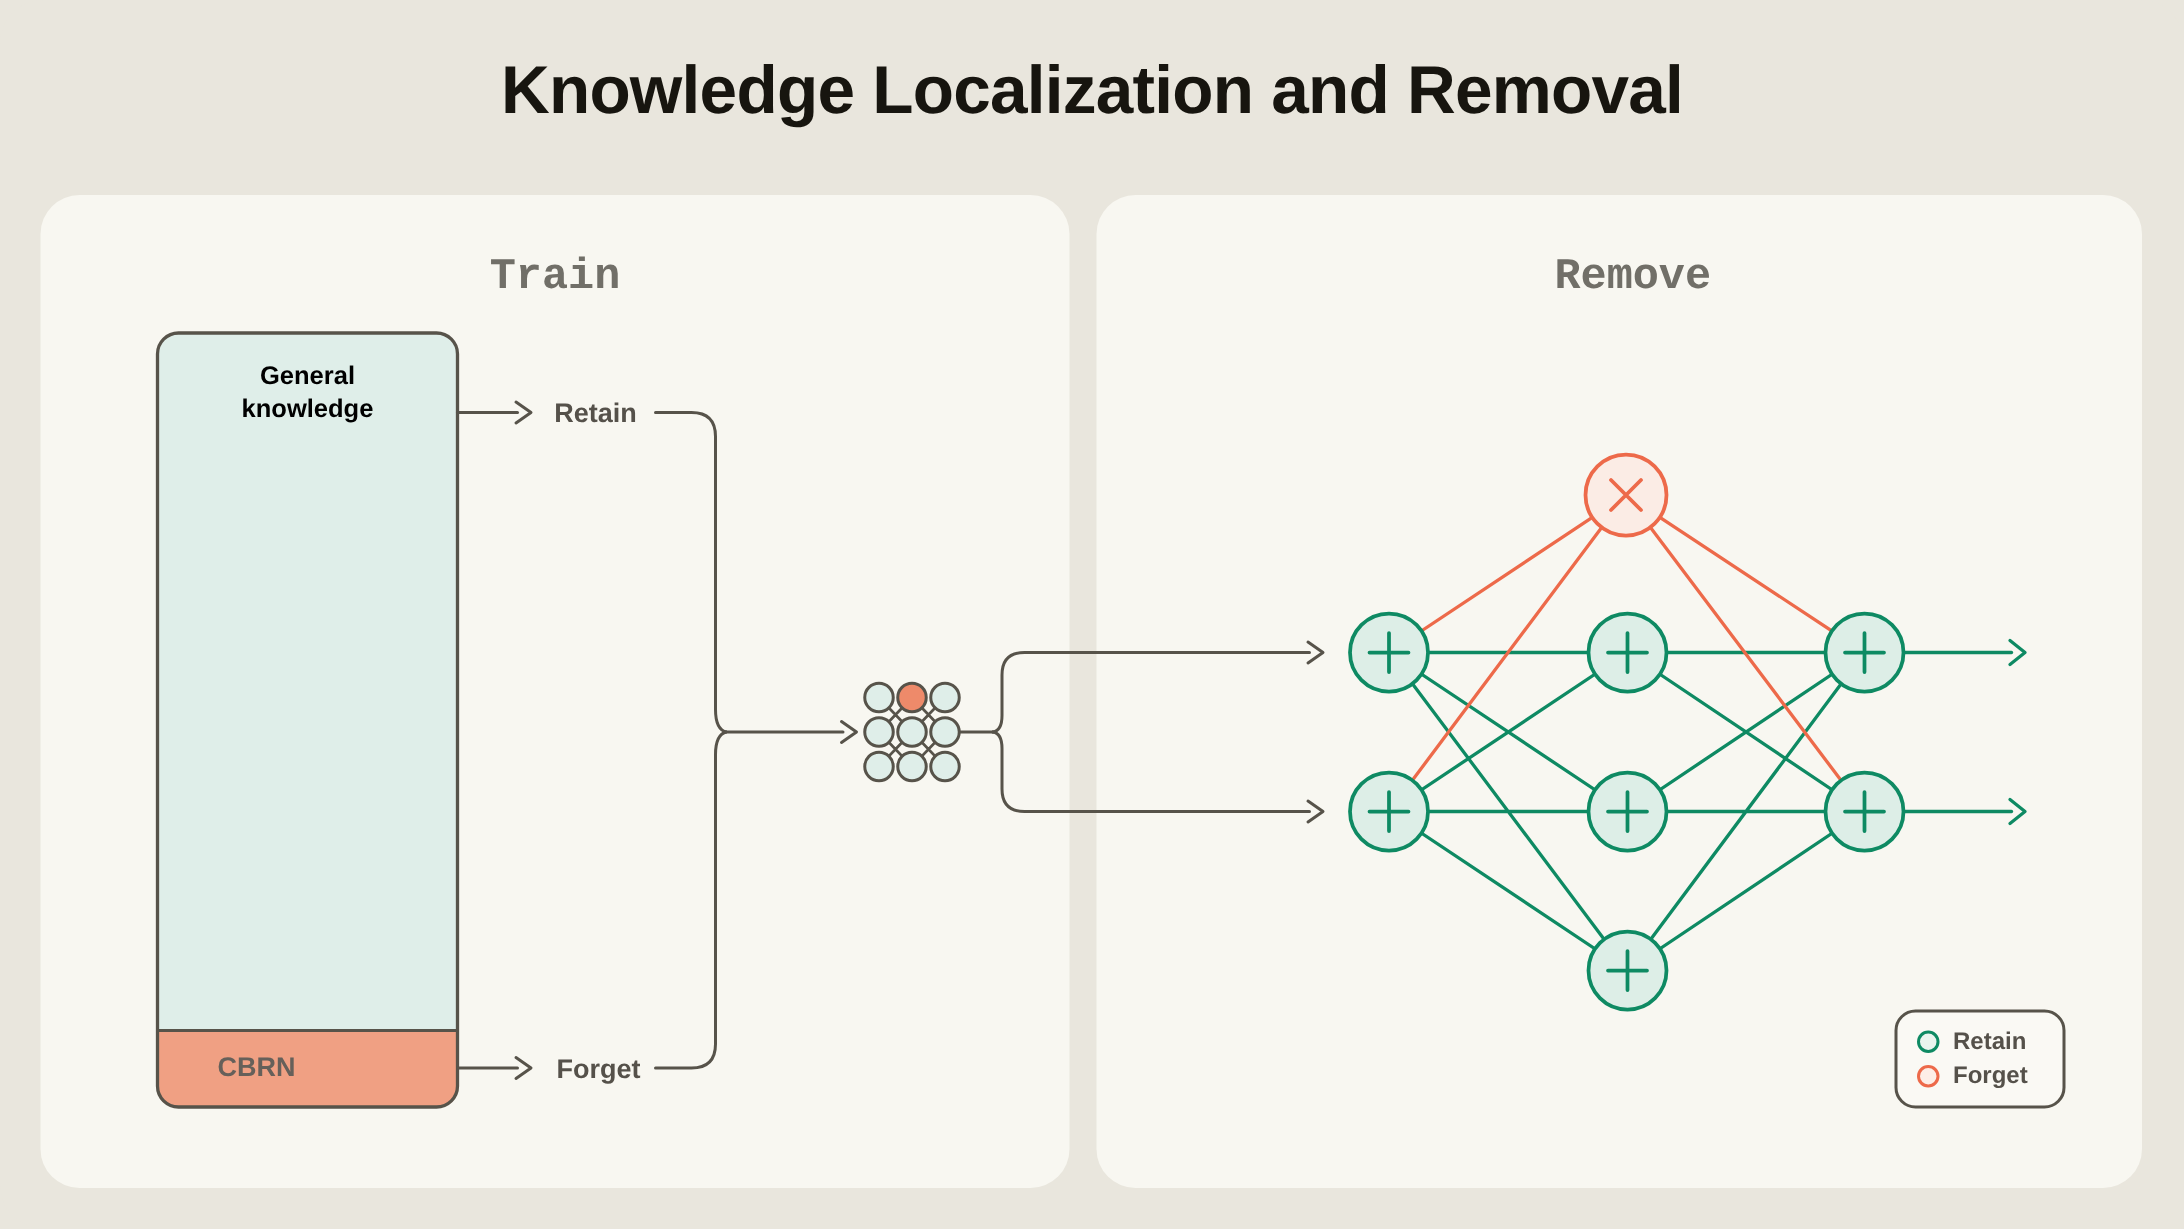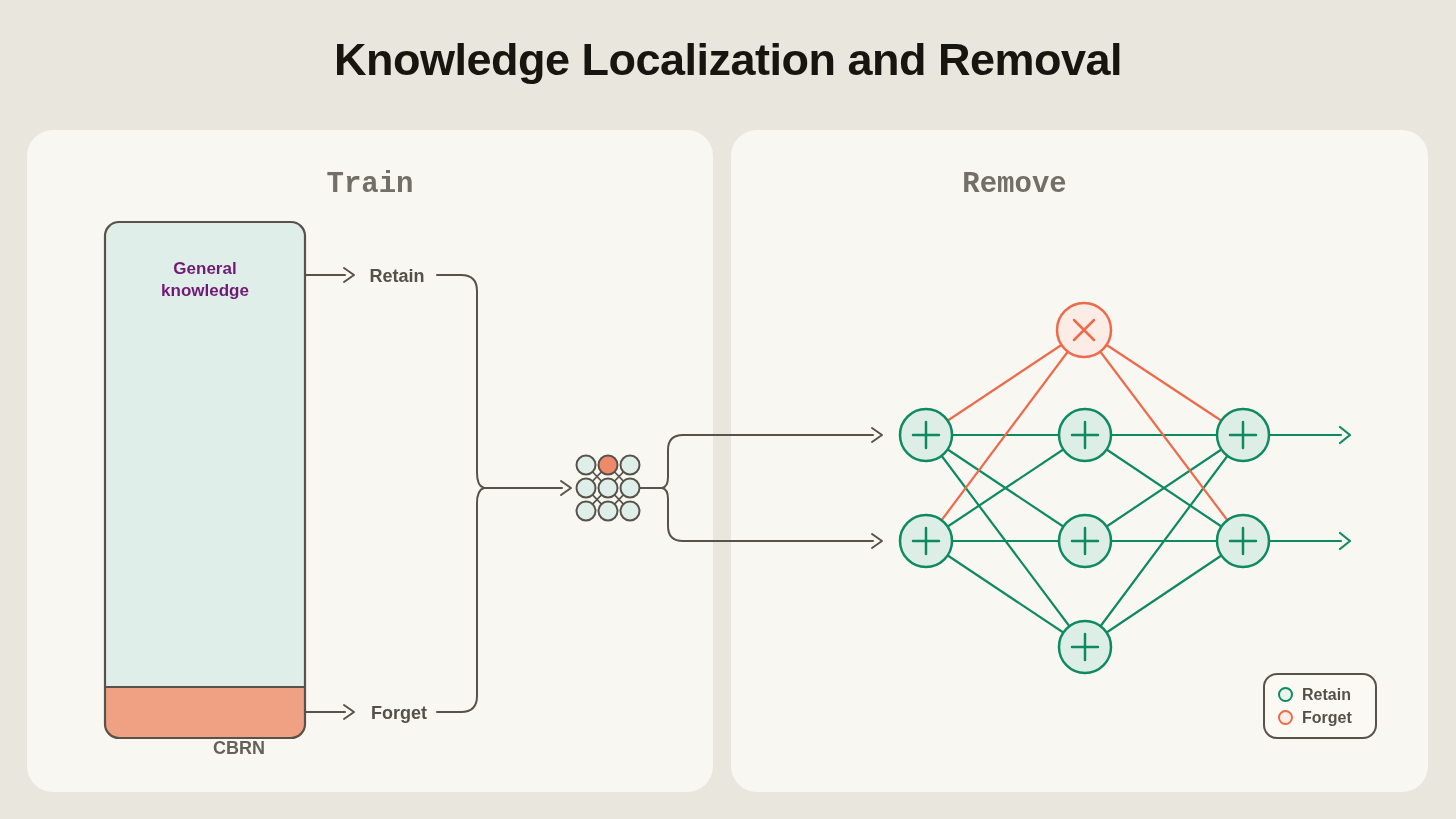--- a/index.html
+++ b/index.html
@@ -22,32 +22,32 @@
     background:#f8f7f1; border-radius:26px;
   }
   .panel-train  { left:27px;  width:686px; }
   .panel-remove { left:731px; width:697px; }
 
   .panel-label {
     position:absolute; top:168px; text-align:center;
     font-size:29px; font-weight:700; color:#716f68;font-family:Liberation Mono, monospace;
   }
   .panel-label-train  { left:27px;  width:686px; }
-  .panel-label-remove { left:693px; width:643px; }
+  .panel-label-remove { left:767px; width:643px; }
 
   svg.diagram { position:absolute; left:0; top:0; width:1456px; height:819px; }
 
   .label-general {
-    position:absolute; left:145px; top:258px; width:120px;
+    position:absolute; left:145px; top:240px; width:120px;
     text-align:center; font-size:17px; line-height:1.3; font-weight:600;
-    color:#701a75; white-space:pre-line;
+    color:#000000; white-space:pre-line;
   }
   .label-cbrn {
     position:absolute; left:145px; top:701px; width:120px;
-    text-align:right; font-size:18px; font-weight:700; color:#66605a;margin-top:37px;
+    text-align:left; font-size:18px; font-weight:700; color:#66605a;
   }
   .label-retain, .label-forget {
     position:absolute; transform:translate(-50%,-50%);
     font-size:18px; font-weight:600; color:#55514a; white-space:nowrap;
   }
   .label-retain { left:397px; top:276px; }
   .label-forget { left:399px; top:713px; }
 
   .legend {
     position:absolute; left:1263px; top:673px; width:114px; height:66px;

